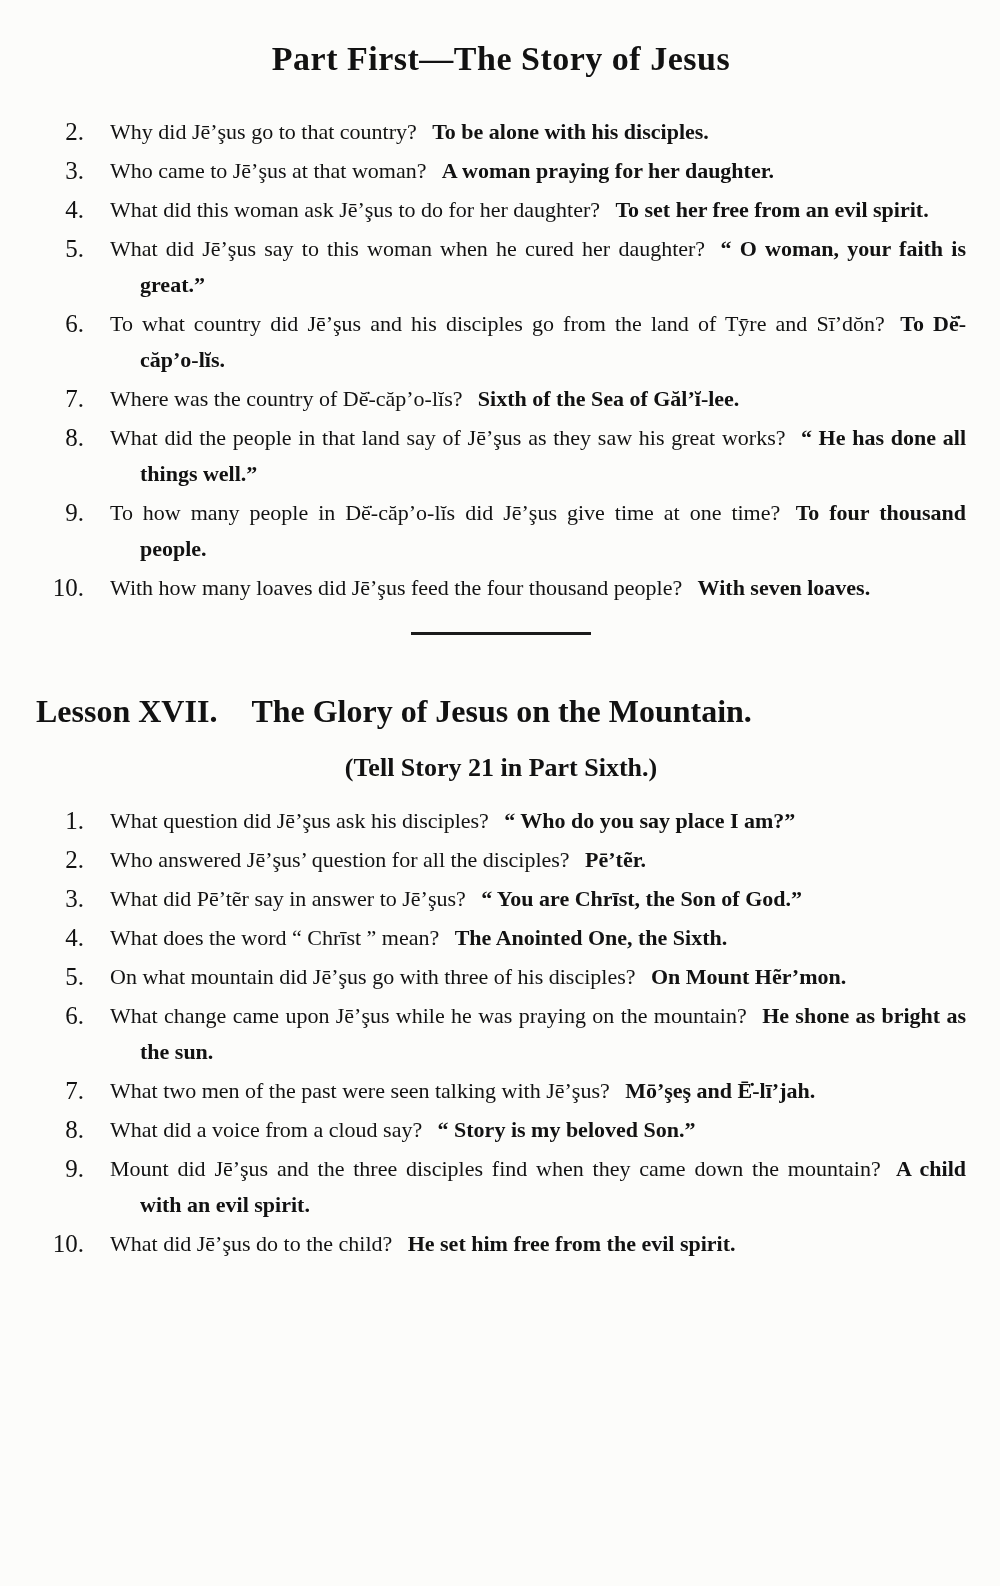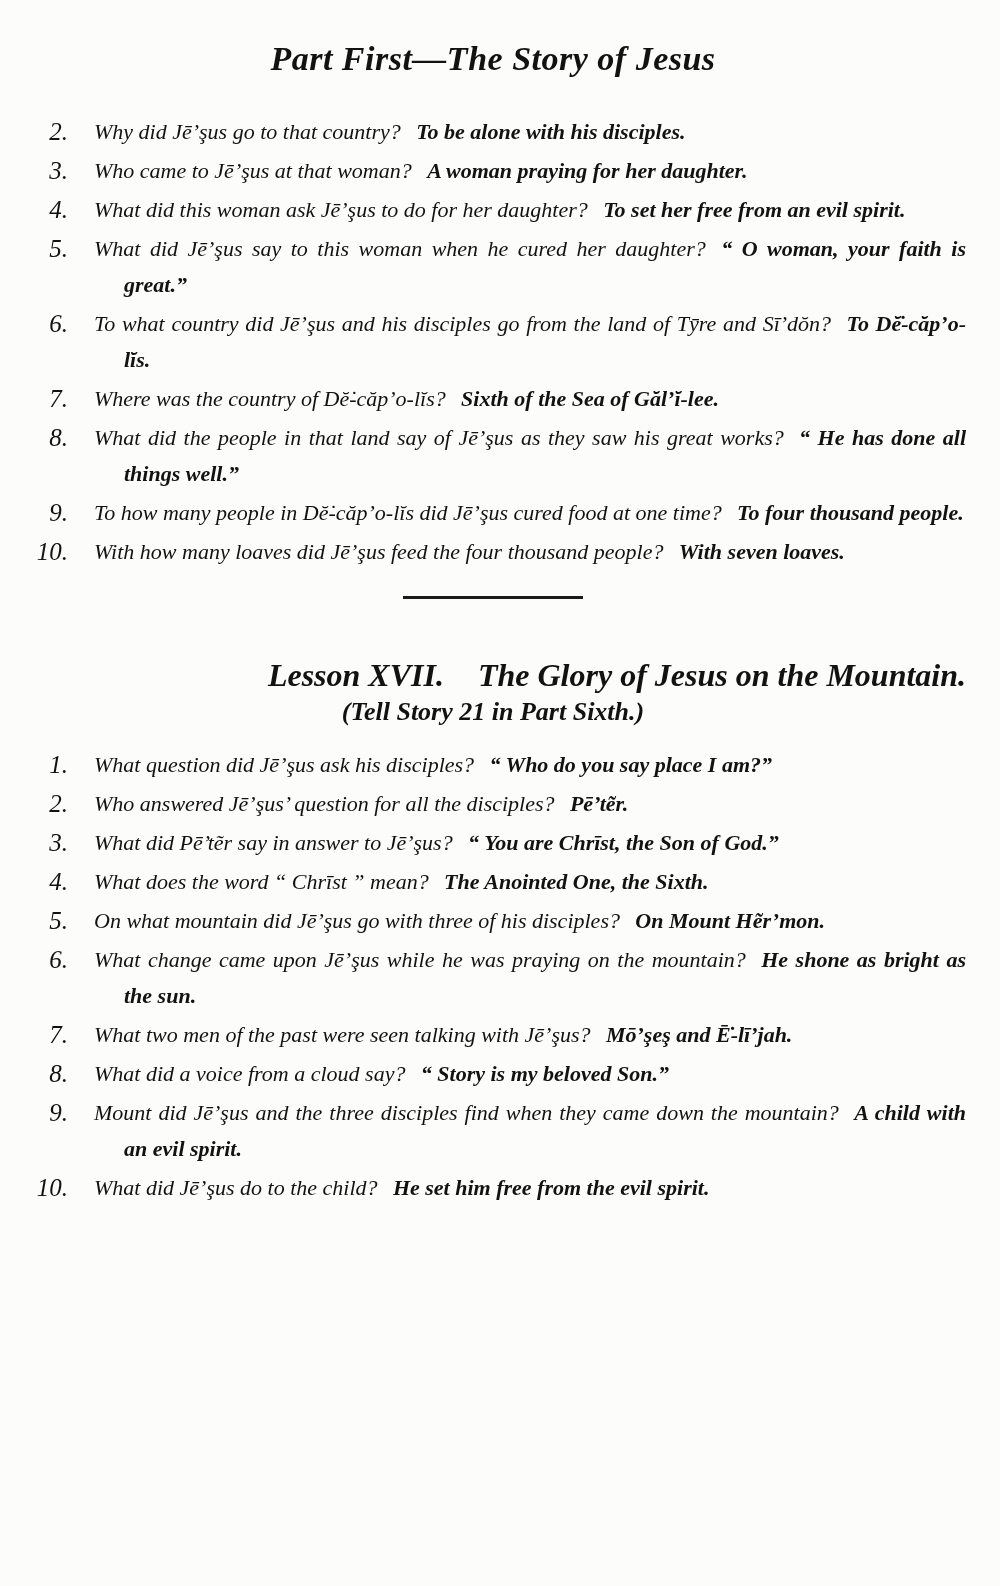--- a/index.html
+++ b/index.html
@@ -8,22 +8,21 @@
   }
   body {
     width: 1000px;
     height: 1586px;
     background: #fcfcfa;
     color: #121212;
     font-family: "Liberation Serif", "DejaVu Serif", serif;
     overflow: hidden;
   }
   .page {
-    padding: 28px 34px 0 20px;
-    font-style: italic;
+    padding: 28px 34px 0 36px;
   }
   .part-title {
     margin: 12px 0 0 0;
     text-align: center;
     font-size: 34px;
     font-weight: bold;
     letter-spacing: 0.5px;
   }
   .question-list {
     margin-top: 36px;
@@ -53,29 +52,30 @@
     margin-left: 0.7em;
   }
   .section-divider {
     width: 180px;
     border: none;
     border-top: 3px solid #1b1b1b;
     margin: 26px auto 0 auto;
   }
   .lesson-heading {
     margin-top: 56px;
-    text-align: right;
+    text-align: left;
     font-size: 32px;
     font-weight: bold;
     line-height: 40px;
   }
   .lesson-label {
     margin-right: 34px;
   }
   .lesson-subtitle {
+    margin-top: 20px;
     text-align: center;
     font-size: 26px;
     font-weight: bold;
     line-height: 34px;
   }
   .lesson-questions {
     margin-top: 18px;
   }
 </style>
 </head>
@@ -117,21 +117,21 @@
       <p class="q-text"><span>Where was the country of Dĕ̇-căp’o-lĭs?</span><span class="answer">Sixth of the Sea of Găl’ĭ-lee.</span></p>
     </div>
 
     <div class="q-row">
       <span class="q-num">8.</span>
       <p class="q-text"><span>What did the people in that land say of Jē’şus as they saw his great works?</span><span class="answer">“ He has done all things well.”</span></p>
     </div>
 
     <div class="q-row">
       <span class="q-num">9.</span>
-      <p class="q-text"><span>To how many people in Dĕ̇-căp’o-lĭs did Jē’şus cured food at one time?</span><span class="answer">To four thousand people.</span></p>
+      <p class="q-text"><span>To how many people in Dĕ̇-căp’o-lĭs did Jē’şus give time at one time?</span><span class="answer">To four thousand people.</span></p>
     </div>
 
     <div class="q-row">
       <span class="q-num">10.</span>
       <p class="q-text"><span>With how many loaves did Jē’şus feed the four thousand people?</span><span class="answer">With seven loaves.</span></p>
     </div>
 
   </div>
 
   <hr class="section-divider">

